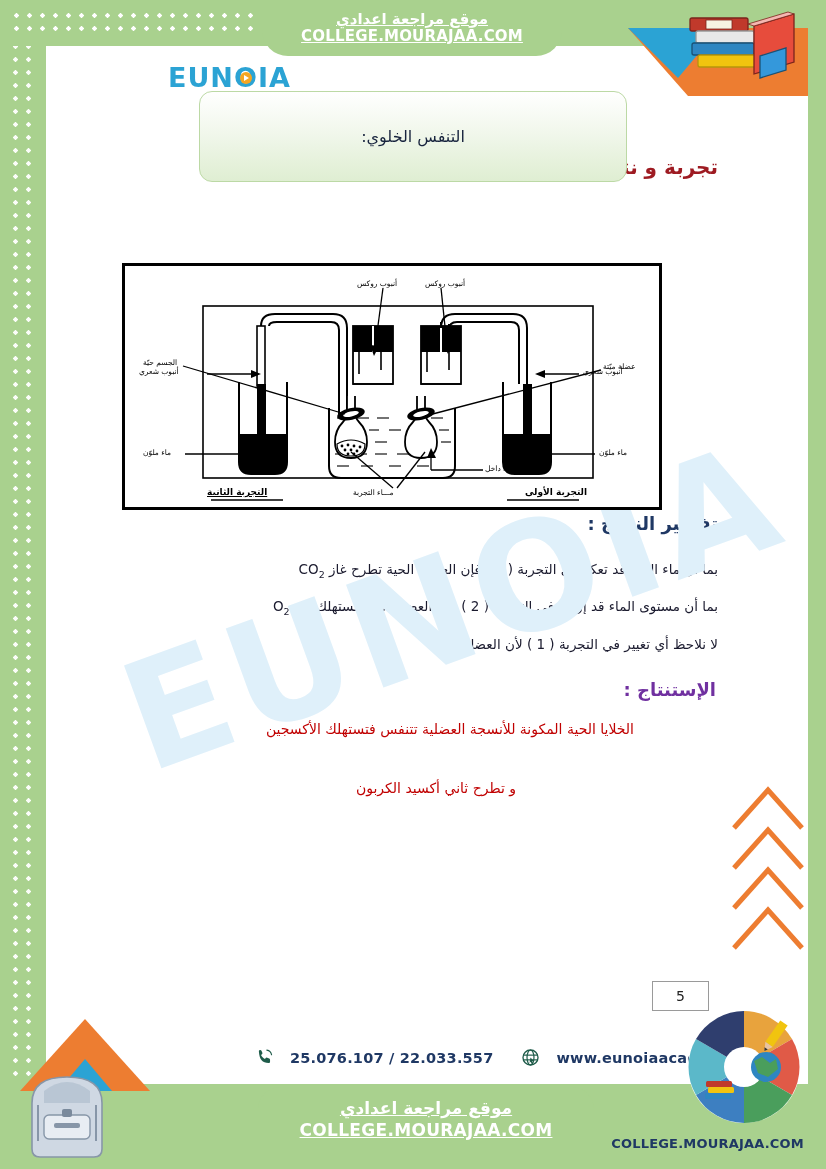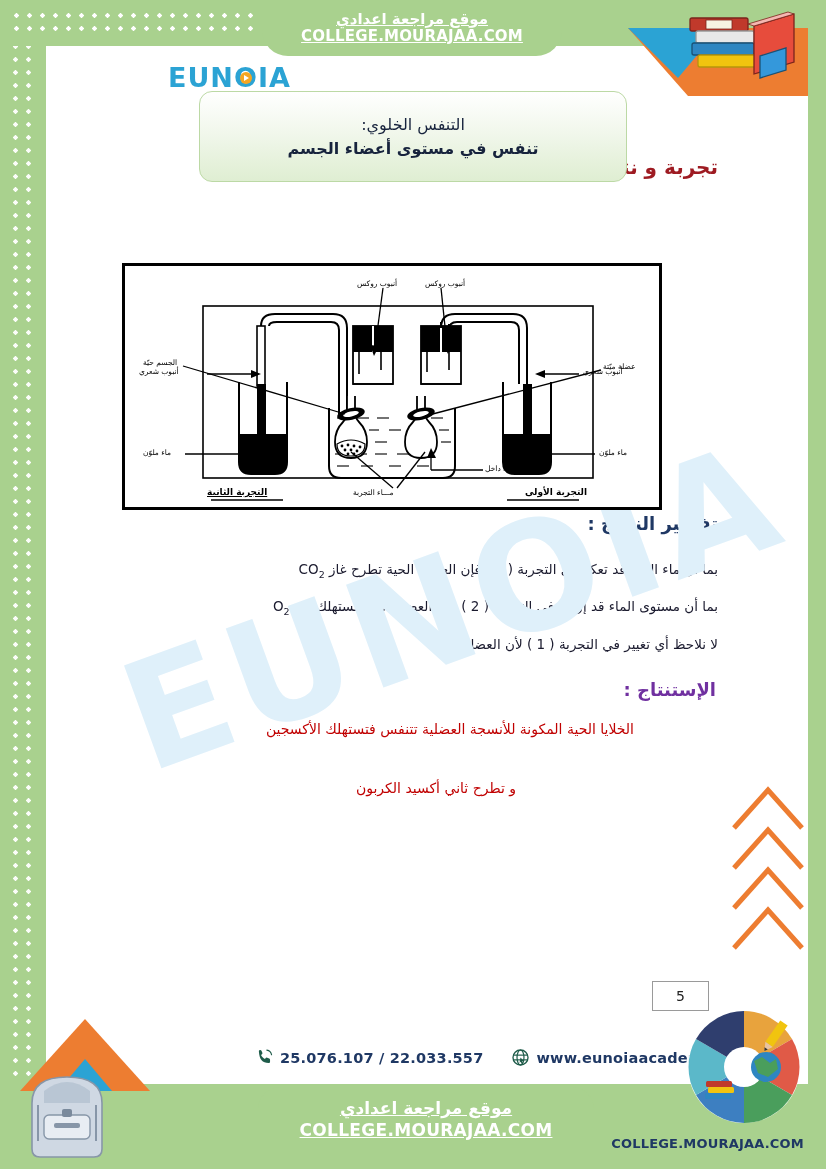--- a/index.html
+++ b/index.html
@@ -223,21 +223,21 @@
     z-index: 5;
   }
 
   
   .contact-row {
     position: absolute;
     left: 255px; top: 1048px;
     display: flex; align-items: center; gap: 28px;
     z-index: 6;
   }
-  .contact-item { display: flex; align-items: center; gap: 6px; justify-content: space-between; }
+  .contact-item { display: flex; align-items: center; gap: 16px; justify-content: space-between; }
   .contact-item .txt {
     font-size: 14.5px; font-weight: bold; color: #1f3864;
     letter-spacing: .2px;
   }
   .ico { width: 19px; height: 19px; flex: 0 0 19px; }
 
   
   .bottom-banner {
     position: absolute;
     left: 258px; bottom: 18px;
@@ -312,21 +312,20 @@
 
 <div class="top-banner">
   <div class="ar">موقع مراجعة اعدادي</div>
   <div class="en">COLLEGE.MOURAJAA.COM</div>
 </div>
 
 <div class="logo"><span>EUN</span><span class="o-wrap"><span>O</span><span class="o-dot"></span></span><span>IA</span></div>
 
 <div class="title-box">
   <div class="l1">التنفس الخلوي:</div>
-  <div class="l2">تنفس في مستوى أعضاء الجسم</div>
 </div>
 
 <div class="watermark">EUNOIA</div>
 
 <div class="h-exp">تجربة و نتيجة :</div>
 
 <div class="figure">
   <svg width="534" height="241" viewBox="0 0 534 241">
     <rect x="0" y="0" width="534" height="241" fill="#ffffff"></rect>
 

